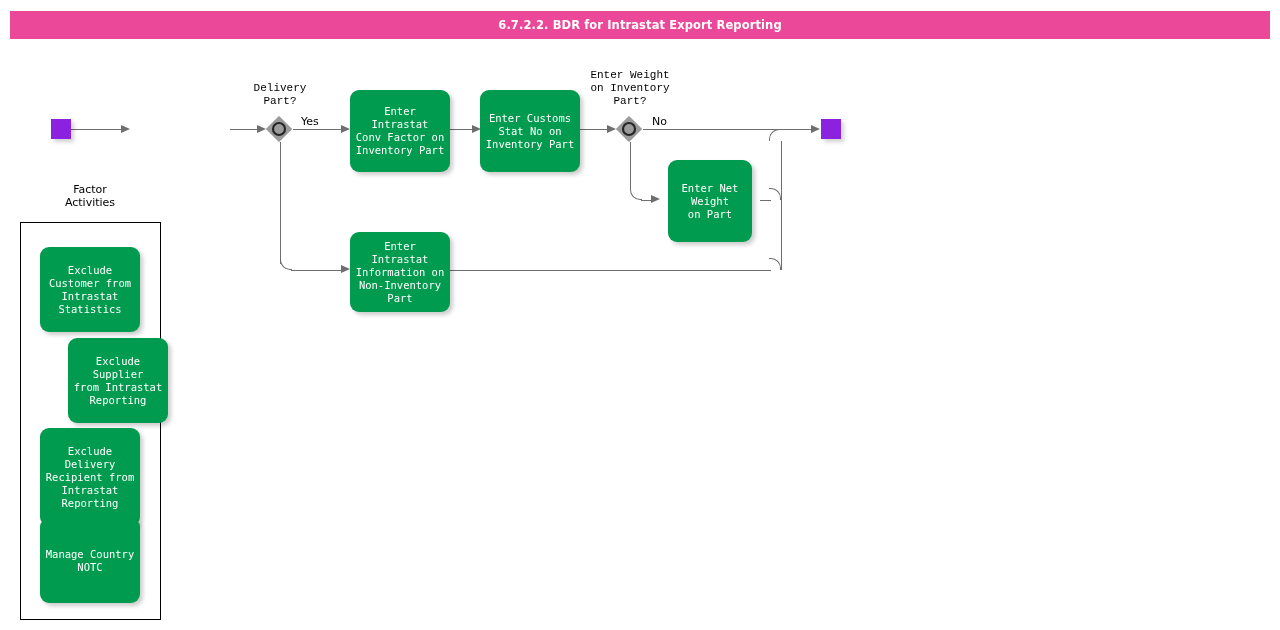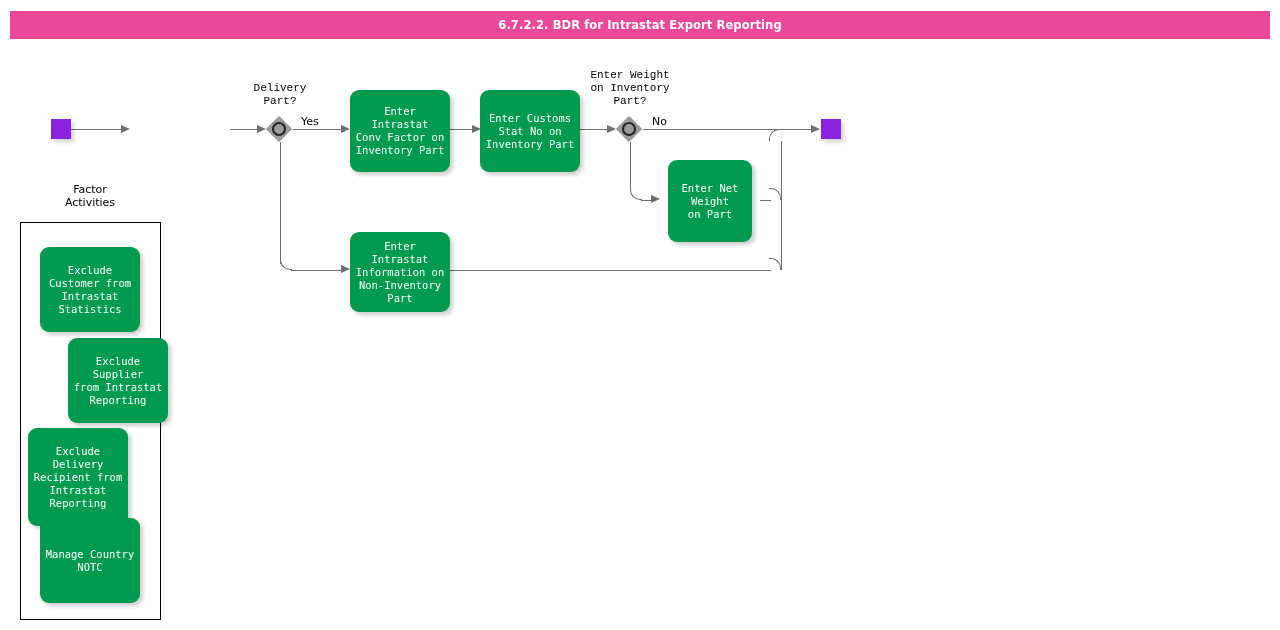--- a/index.html
+++ b/index.html
@@ -249,21 +249,21 @@
 Intrastat
 Statistics</span>
   </div>
 
   <div class="task" style="left:40px; top:338px; width:100px; height:85px;margin-left:28px;">
     <span style="white-space:pre-line;">Exclude Supplier
 from Intrastat
 Reporting</span>
   </div>
 
-  <div class="task" style="left:28px; top:428px; width:100px; height:98px;">
+  <div class="task" style="left:40px; top:428px; width:100px; height:98px;">
     <span style="white-space:pre-line;">Exclude Delivery
 Recipient from
 Intrastat
 Reporting</span>
   </div>
 
   <div class="task" style="left:40px; top:518px; width:100px; height:85px;">
     <span style="white-space:pre-line;">Manage Country
 NOTC</span>
   </div>

